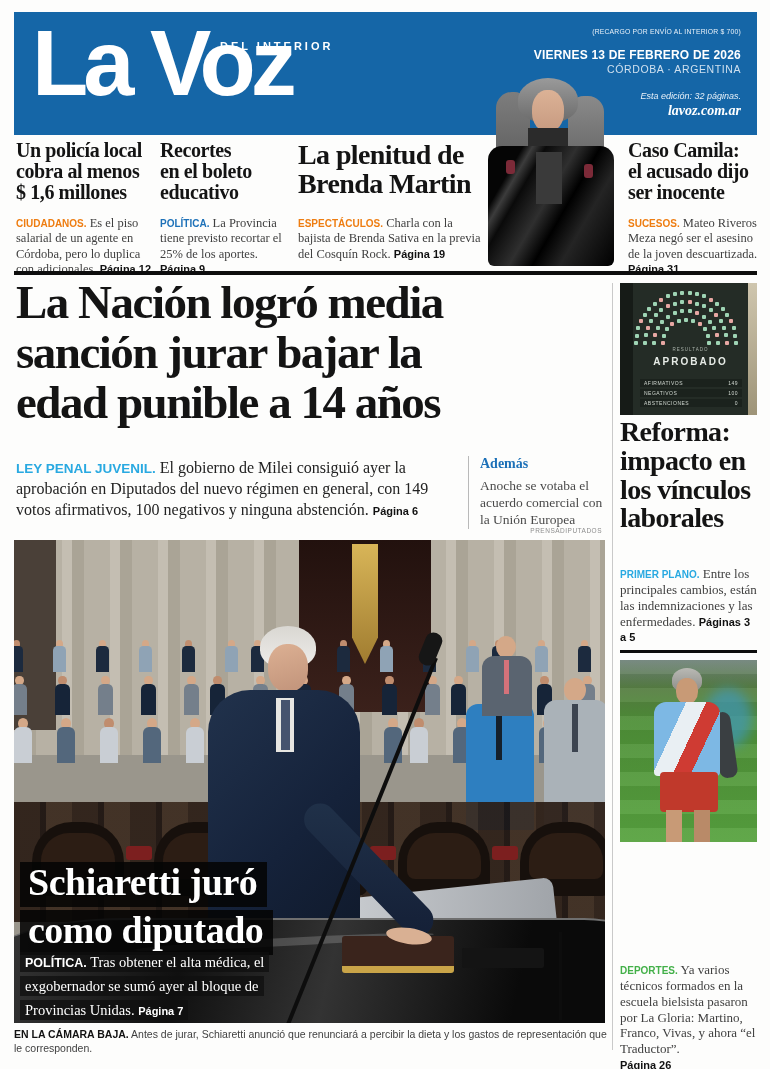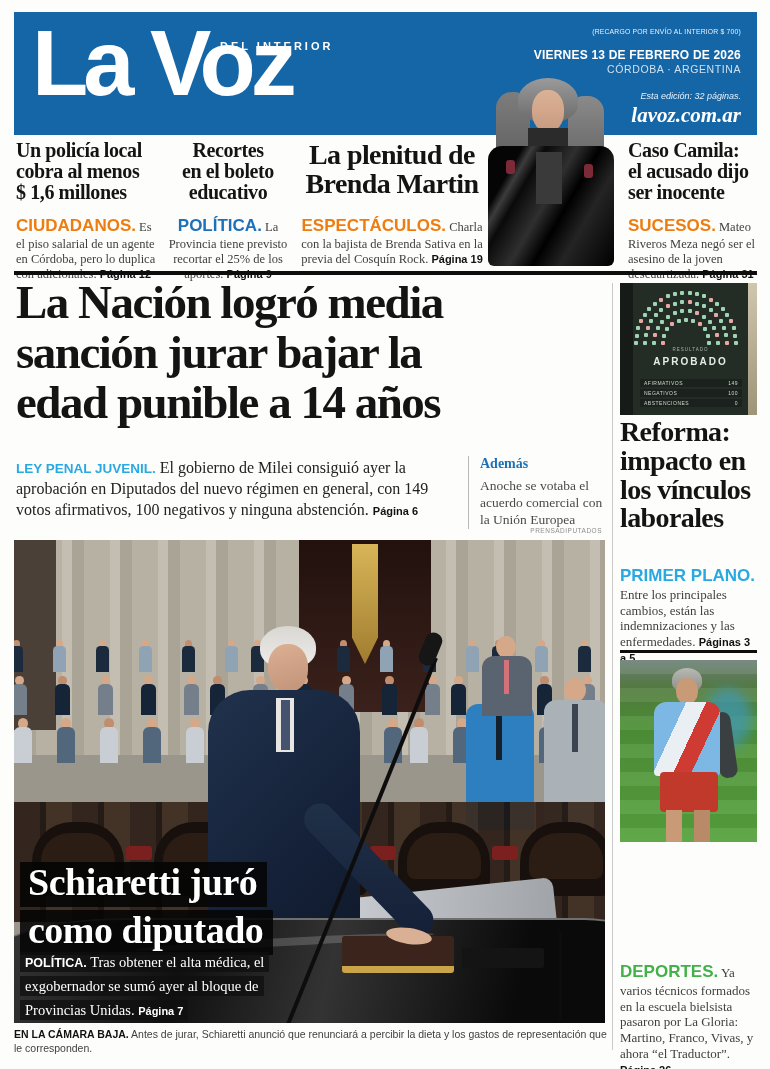--- a/index.html
+++ b/index.html
@@ -10,21 +10,21 @@
   .masthead{position:absolute;left:14px;top:12px;width:743px;height:123px;background:#1566a7;}
   .logo{position:absolute;left:18px;top:-6px;color:#fff;font-weight:bold;font-size:92px;
         letter-spacing:-5px;line-height:1.25;}
   .logo-tag{position:absolute;left:206px;top:28px;color:#fff;font-weight:bold;font-size:11px;letter-spacing:3px;}
   .mh-right{position:absolute;right:16px;top:14px;width:250px;text-align:right;color:#fff;}
   .mh-price{font-size:26px;font-weight:bold;letter-spacing:-0.5px;}
   .mh-note{font-size:6.8px;margin-top:2px;color:#e8f1f9;letter-spacing:.2px;}
   .mh-date{font-size:12px;font-weight:bold;margin-top:13px;letter-spacing:.2px;}
   .mh-place{font-size:10.5px;color:#cfe0ef;margin-top:1px;letter-spacing:.6px;}
   .mh-edition{font-size:9px;margin-top:16px;color:#e8f1f9;font-style:italic;}
-  .mh-site{font-size:21px;font-weight:bold;font-style:italic;margin-top:2px;
+  .mh-site{font-size:14px;font-weight:bold;font-style:italic;margin-top:2px;
            font-family:"Liberation Serif","DejaVu Serif",serif;}
 
   
   .brenda{position:absolute;left:480px;top:72px;width:150px;height:198px;z-index:5;}
   .b-hair-l{position:absolute;left:16px;top:20px;width:34px;height:172px;border-radius:16px;
             background:linear-gradient(180deg,#7d7d7d,#565656 55%,#3e3e3e);}
   .b-hair-r{position:absolute;left:88px;top:24px;width:36px;height:150px;border-radius:16px;
             background:linear-gradient(180deg,#8a8a8a,#5a5a5a 60%,#414141);}
   .b-hair-top{position:absolute;left:38px;top:6px;width:60px;height:44px;border-radius:50% 50% 40% 40%;
             background:linear-gradient(180deg,#9a9a9a,#6c6c6c);}
@@ -33,29 +33,29 @@
   .b-neck{position:absolute;left:48px;top:56px;width:40px;height:26px;background:#2b2b2b;}
   .b-jacket{position:absolute;left:8px;top:74px;width:126px;height:120px;border-radius:14px 14px 6px 6px;
             background:linear-gradient(120deg,#050505 18%,#3c3c3c 23%,#0a0a0a 30%,#2f2f2f 46%,#000 58%,#242424 72%,#000);}
   .b-accent1,.b-accent2{position:absolute;width:9px;height:14px;background:#7c2a38;border-radius:3px;}
   .b-accent1{left:26px;top:88px;}.b-accent2{left:104px;top:92px;}
   .b-shirt{position:absolute;left:56px;top:80px;width:26px;height:52px;background:#3a3a3a;}
 
   
   .tcol{position:absolute;top:140px;height:132px;}
   .tc1{left:16px;width:142px;}
-  .tc2{left:160px;width:136px;text-align:center;}
-  .tc3{left:298px;width:188px;text-align:center;}
+  .tc2{left:160px;width:136px;}
+  .tc3{left:298px;width:188px;}
   .tc4{left:628px;width:131px;}
   .t-head{font-family:"Liberation Serif","DejaVu Serif",serif;font-weight:bold;color:#141414;
           font-size:20px;line-height:1.06;letter-spacing:-0.4px;}
   .tc3 .t-head{font-size:28px;line-height:1.04;letter-spacing:-0.6px;}
   .t-kick{position:absolute;left:0;top:76px;font-size:12.5px;line-height:1.22;color:#3f3f3f;
           font-family:"Liberation Serif","DejaVu Serif",serif;}
-  .kick{font-family:"Liberation Sans","DejaVu Sans",sans-serif;font-weight:bold;font-size:17px;}
+  .kick{font-family:"Liberation Sans","DejaVu Sans",sans-serif;font-weight:bold;font-size:10px;}
   .k-orange{color:#ee7d11;} .k-blue{color:#1d71b8;} .k-cyan{color:#29a9e1;} .k-green{color:#43b049;}
   .pg{font-family:"Liberation Sans","DejaVu Sans",sans-serif;font-weight:bold;color:#111;font-size:11px;}
 
   .rule-h{position:absolute;left:14px;top:271px;width:743px;height:4px;background:#0d0d0d;}
   .rule-v{position:absolute;left:612px;top:283px;width:1px;height:767px;background:#c9c9c9;}
 
   
   .lead-head{position:absolute;left:16px;top:278px;width:596px;color:#141414;font-weight:bold;
              font-family:"Liberation Serif","DejaVu Serif",serif;font-size:47px;line-height:1.06;letter-spacing:-1.5px;}
   .lead-deck{position:absolute;left:16px;top:458px;width:438px;font-size:16px;line-height:1.3;color:#222;

